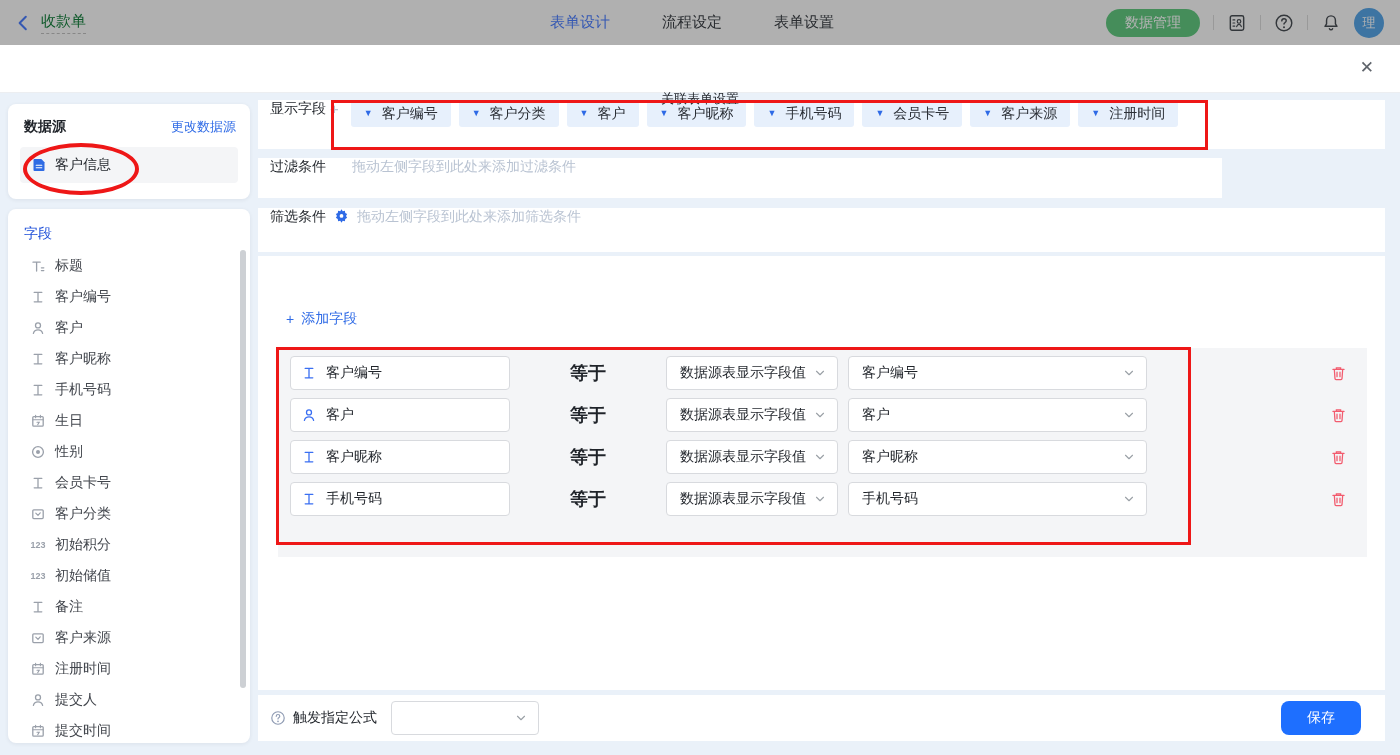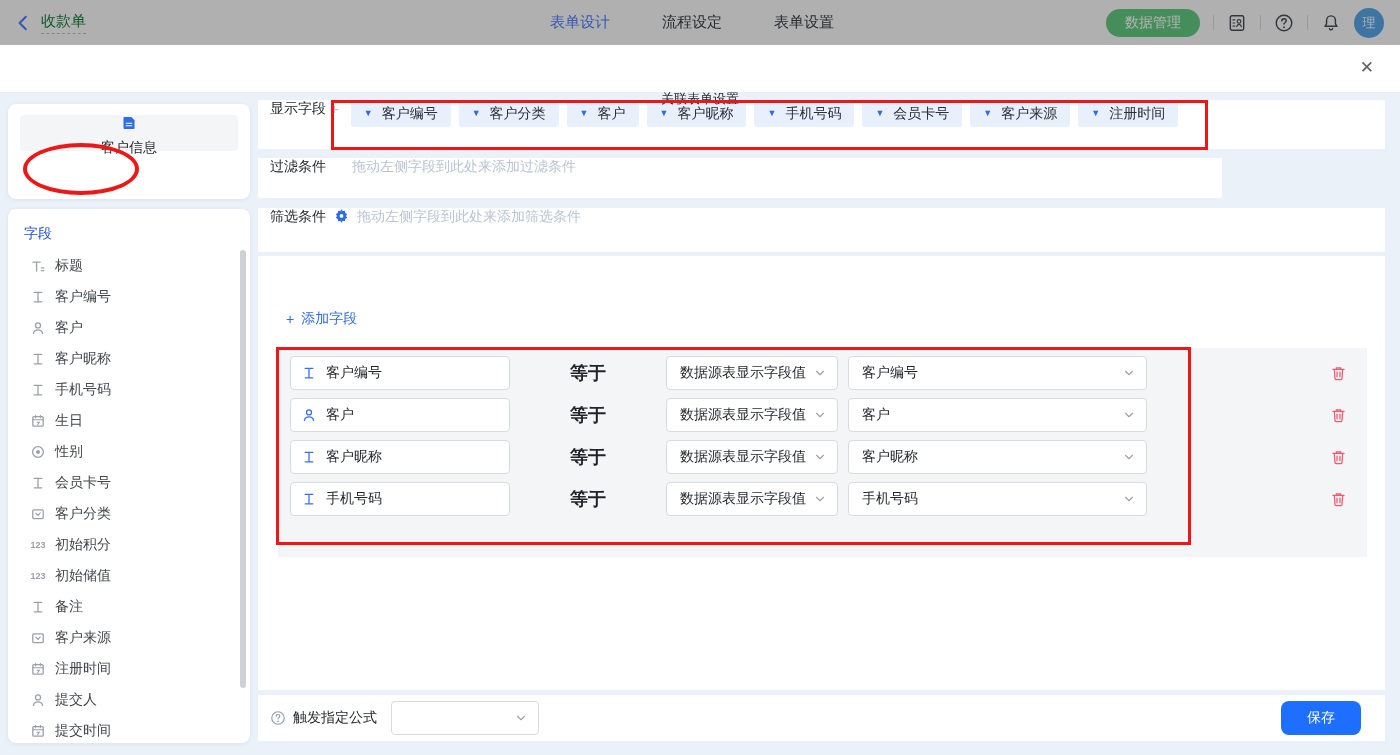--- a/index.html
+++ b/index.html
@@ -26,21 +26,21 @@
   .modal-title { position:absolute; left:0; right:0; top:0; height:48px; display:flex; align-items:center; justify-content:center; font-size:13px; font-weight:500; color:#1f2329;margin-top:30px; }
   .modal-close { position:absolute; right:26px; top:13px; font-size:17px; color:#5f646b; cursor:pointer; line-height:20px; }
 
   
   .content { position:absolute; left:0; top:93px; width:1400px; height:662px; background:#eaf1f9; }
   .card { position:absolute; background:#fff; border-radius:8px; box-shadow:0 1px 4px rgba(31,35,41,.07); }
   .card-datasource { left:8px; top:11px; width:242px; height:95px; }
   .card-head { display:flex; justify-content:space-between; align-items:center; padding:14px 14px 0 16px; }
   .card-title { font-size:14px; font-weight:bold; color:#1f2329; }
   .change-link { font-size:13px; color:#2e6ae6; cursor:pointer; }
-  .ds-item { margin:11px 12px 0; height:36px; background:#f4f5f7; border-radius:4px; display:flex; align-items:center; gap:8px; padding:0 11px; font-size:14px; color:#1f2329; cursor:pointer;flex-direction:column; }
+  .ds-item { margin:11px 12px 0; height:36px; background:#f4f5f7; border-radius:4px; display:flex; align-items:center; gap:8px; padding:0 11px; font-size:14px; color:#1f2329; cursor:pointer; }
   .ds-ic { width:16px; height:16px; }
 
   .card-fields { left:8px; top:116px; width:242px; height:534px; }
   .fields-title { padding:16px 0 7px 16px; font-size:14px; font-weight:normal; color:#1d4ed8; }
   .field-list { padding-left:22px; }
   .field-item { display:flex; align-items:center; gap:9px; height:31px; font-size:14px; color:#42464d; cursor:grab; }
   .f-icon { width:16px; height:16px; color:#9aa0aa; display:flex; align-items:center; justify-content:center; flex:none; }
   .icon-123 { font-size:9px; color:#9aa0aa; font-weight:bold; letter-spacing:0; }
   .scrollbar { position:absolute; right:4px; top:41px; width:6px; height:438px; background:#cdd0d4; border-radius:3px; cursor:pointer; }
 
@@ -139,20 +139,24 @@
   </header>
 
   <div class="modal-titlebar">
     <div class="modal-title">关联表单设置</div>
     <span class="modal-close">✕</span>
   </div>
 
   <div class="content">
 
     <div class="card card-datasource">
+      <div class="card-head">
+        <span class="card-title">数据源</span>
+        <span class="change-link">更改数据源</span>
+      </div>
       <div class="ds-item">
         <span class="ds-ic">
             <svg viewBox="0 0 16 16">
               <path d="M3.5 2h6.8l3.2 3.2V13a1 1 0 0 1-1 1h-9a1 1 0 0 1-1-1V3a1 1 0 0 1 1-1z" fill="#2f6be4"></path>
               <path d="M5.2 8.2h5.6M5.2 10.8h5.6" stroke="#fff" stroke-width="1.1" stroke-linecap="round"></path>
             </svg>
           </span>
         <span>客户信息</span>
       </div>
     </div>

